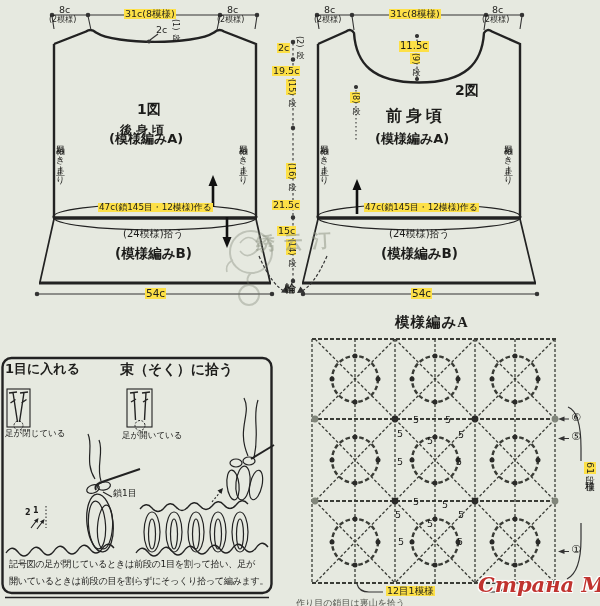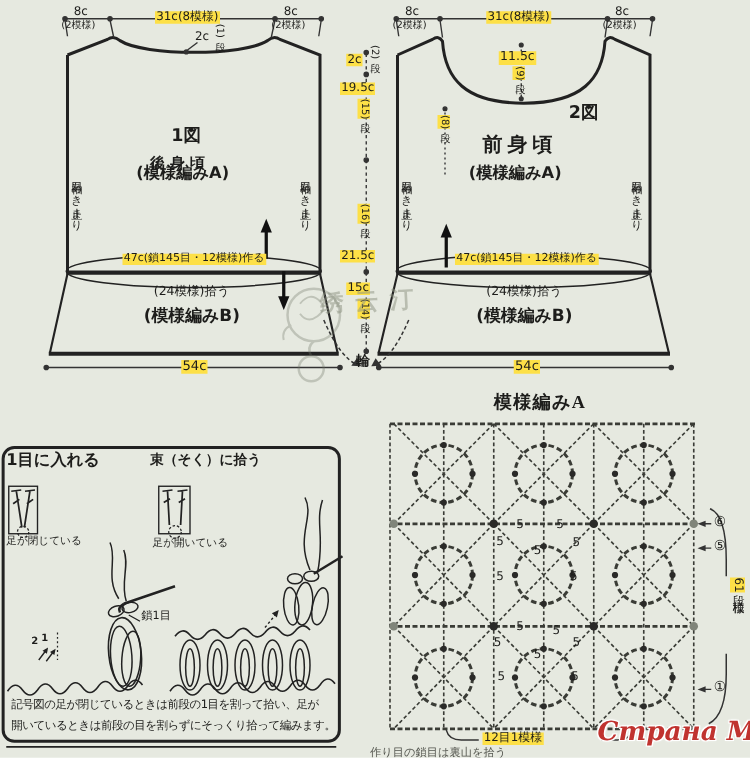--- a/index.html
+++ b/index.html
@@ -284,21 +284,21 @@
 <div class="t" style="left:456px;top:457px;">5</div>
 <div class="t" style="left:413px;top:497px;">5</div>
 <div class="t" style="left:442px;top:500px;">5</div>
 <div class="t" style="left:395px;top:510px;">5</div>
 <div class="t" style="left:458px;top:510px;">5</div>
 <div class="t" style="left:427px;top:519px;">5</div>
 <div class="t" style="left:398px;top:537px;">5</div>
 <div class="t" style="left:457px;top:537px;">5</div>
 
 <div class="t b" style="left:5px;top:362px;font-size:13px;">1目に入れる</div>
-<div class="t b" style="left:120px;top:362px;font-size:11px;">束（そく）に拾う</div>
+<div class="t b" style="left:120px;top:362px;font-size:14px;">束（そく）に拾う</div>
 <div class="t" style="left:5px;top:429px;font-size:8.5px;">足が閉じている</div>
 <div class="t" style="left:122px;top:431px;font-size:8.5px;">足が開いている</div>
 <div class="t" style="left:113px;top:489px;font-size:9px;">鎖1目</div>
 <div class="t b" style="left:25px;top:509px;font-size:8px;">2</div>
 <div class="t b" style="left:33px;top:507px;font-size:8px;">1</div>
 <div class="t" style="left:9px;top:559px;font-size:9.2px;letter-spacing:-0.4px;text-align:center;">記号図の足が閉じているときは前段の1目を割って拾い、足が</div>
 <div class="t" style="left:9px;top:576px;font-size:9.2px;letter-spacing:-0.4px;">開いているときは前段の目を割らずにそっくり拾って編みます。</div>
 
 <div class="t stamp-text" style="left:256px;top:232px;">绣云汀</div>
 <div class="t site-mark" style="left:478px;top:574px;">Страна Мам</div>

